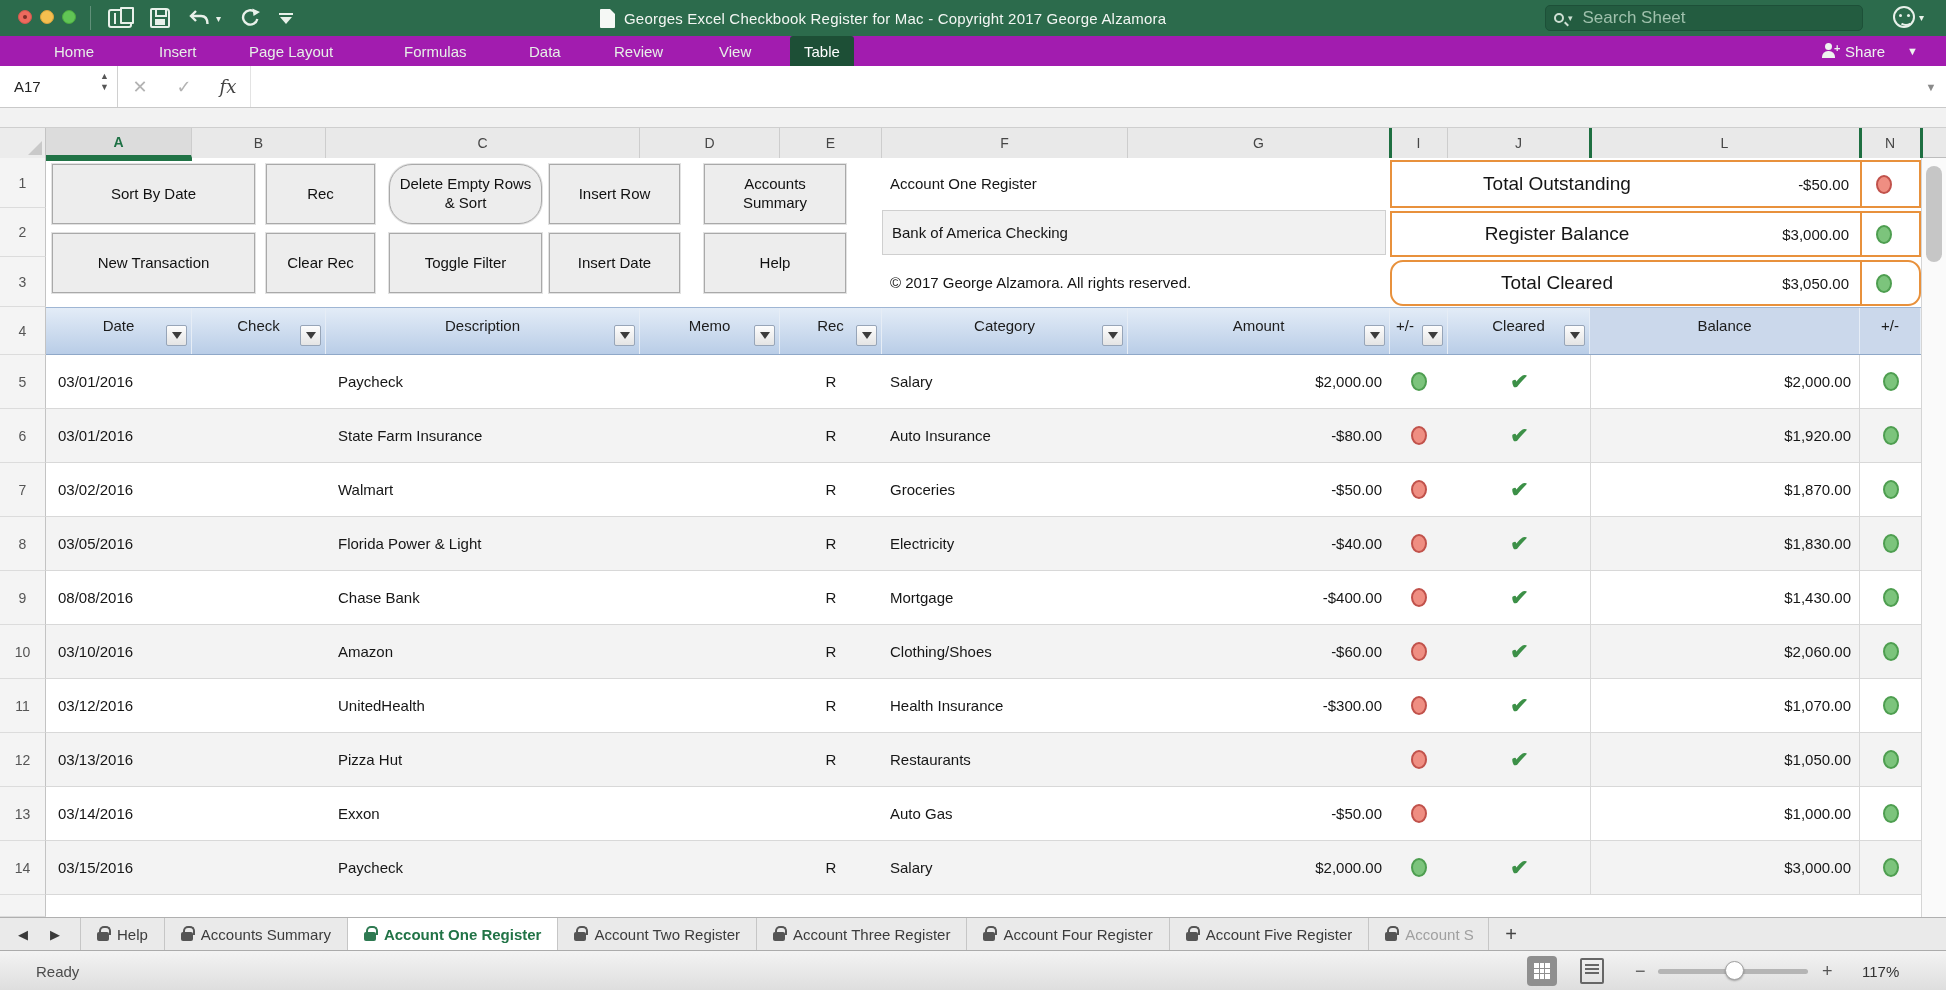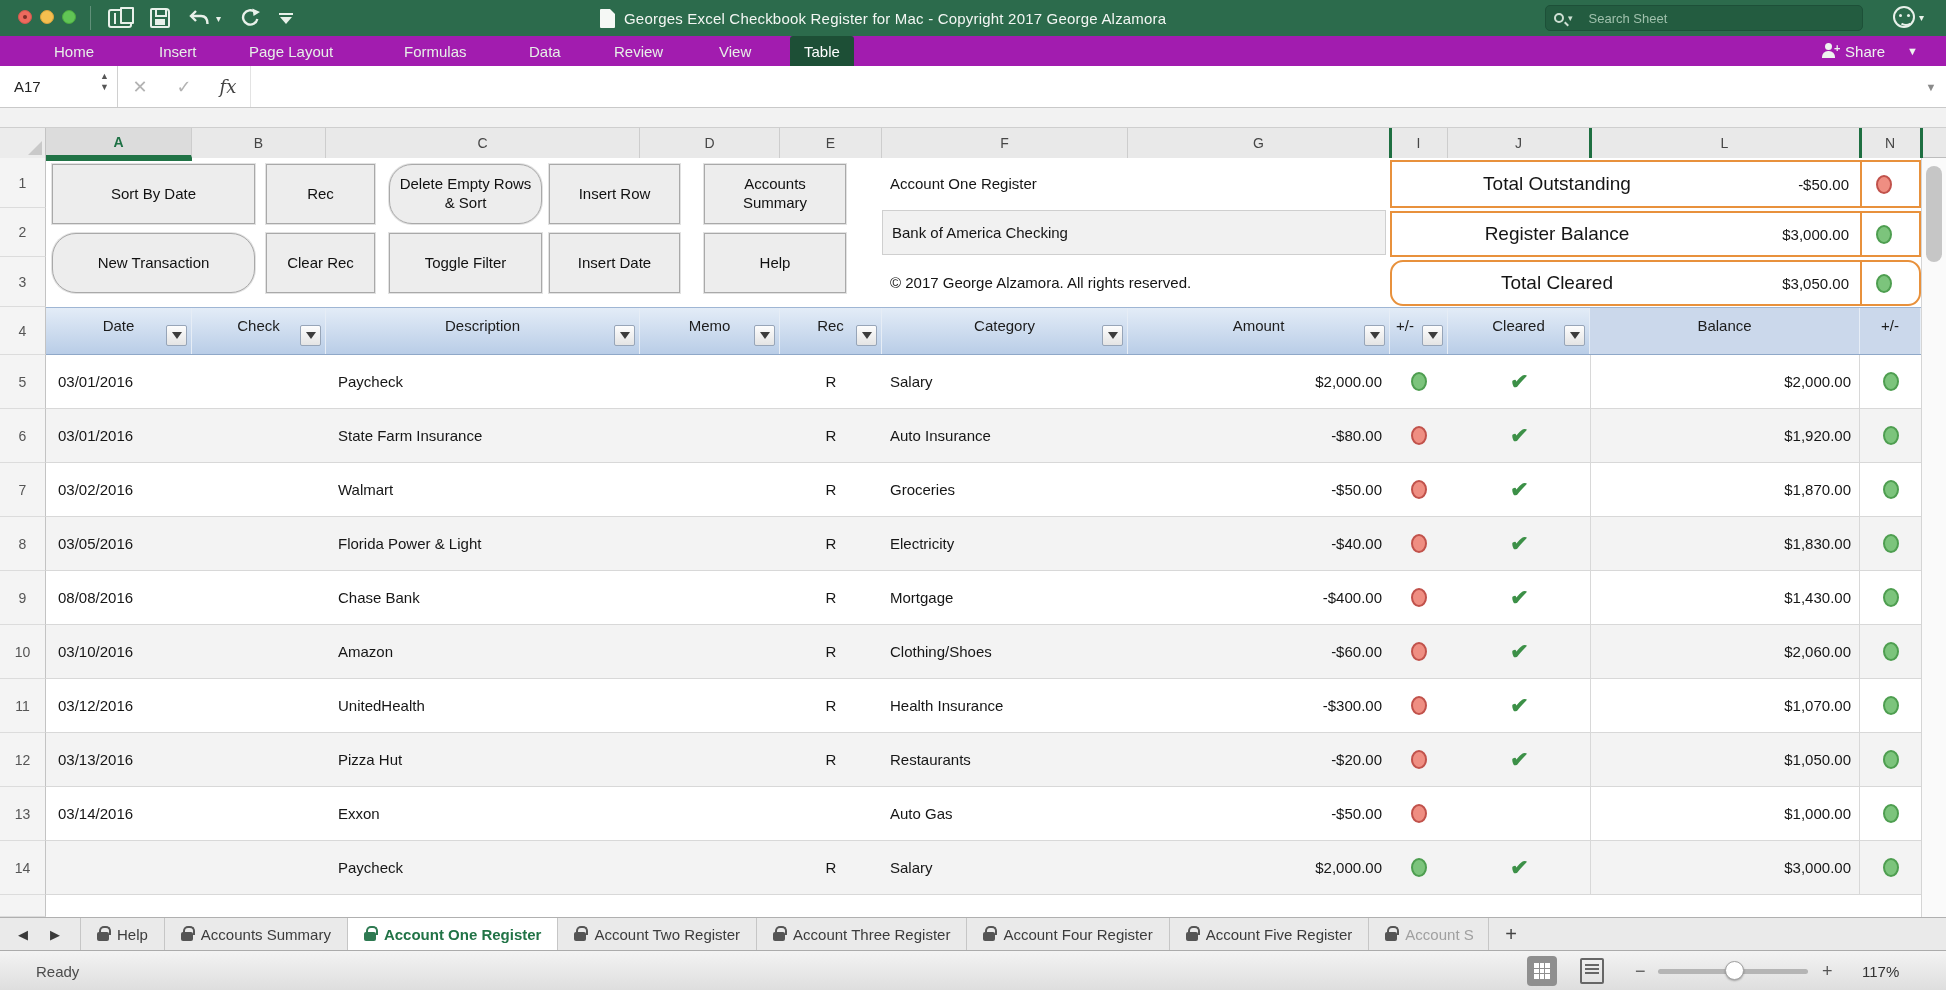--- a/index.html
+++ b/index.html
@@ -27,21 +27,21 @@
   .icon-more .bar { width:14px; height:2px; background:#e9f1ea; }
   .icon-more .tri { width:0; height:0; border-left:6px solid transparent; border-right:6px solid transparent; border-top:7px solid #e9f1ea; }
   .title-wrap { position:absolute; left:600px; top:0; height:36px; display:flex; align-items:center; gap:9px; }
   .doc-icon { width:15px; height:19px; background:#f5f8f5; border-radius:1px; position:relative; }
   .doc-icon::after{ content:""; position:absolute; right:0; top:0; border-style:solid; border-width:0 5px 5px 0; border-color:transparent #2c6b4c transparent transparent; }
   .win-title { color:#f3f6f3; font-size:15px; font-weight:500; letter-spacing:.2px; }
   .searchbox { position:absolute; left:1545px; top:5px; width:318px; height:26px; background:#235c40; border:1px solid #1d5038; border-radius:5px; display:flex; align-items:center; padding:0 8px; gap:4px; }
   .mag { width:10px; height:10px; border:2px solid #cfe0d4; border-radius:50%; position:relative; }
   .mag::after { content:""; position:absolute; left:8px; top:8px; width:5px; height:2px; background:#cfe0d4; transform:rotate(45deg); }
   .search-caret { font-size:9px; color:#cfe0d4; }
-  .search-ph { color:#9fc0ac; font-size:13px; margin-left:12px; }
+  .search-ph { color:#9fc0ac; font-size:17px; margin-left:6px; }
   .smiley-wrap { position:absolute; left:1893px; top:6px; display:flex; align-items:center; gap:4px; }
   .smiley { width:22px; height:22px; border:2px solid #e9f1ea; border-radius:50%; position:relative; }
   .smiley::before { content:""; position:absolute; left:4px; top:6px; width:3px; height:3px; background:#e9f1ea; border-radius:50%; box-shadow:8px 0 0 #e9f1ea; }
   .smiley::after { content:""; position:absolute; left:4px; top:8px; width:10px; height:6px; border:2px solid transparent; border-bottom-color:#e9f1ea; border-radius:50%; }
 
   
   .ribbon { position:absolute; top:36px; left:0; width:1946px; height:30px; background:#a21caf; }
   .rtab { position:absolute; top:0; height:30px; display:flex; align-items:center; justify-content:center; color:#e7efe8; font-size:15px; padding:0 14px; cursor:default; }
   .rtab.active { background:#1d4f36; color:#fff; border-radius:3px 3px 0 0; }
   .share { position:absolute; right:28px; top:0; height:30px; display:flex; align-items:center; gap:8px; color:#eef4ef; font-size:15px; }
@@ -268,21 +268,21 @@
         <div class="rowhdr" style="top: 683px; height: 54px;">14</div>
         <div class="rowhdr" style="top: 737px; height: 22px;"></div>
       </div>
     <div class="colA-sel-line"></div>
     <div id="macro-buttons">
         <div class="mbtn" style="left: 52px; width: 203px; top: 6px; height: 60px;">Sort By Date</div>
         <div class="mbtn" style="left: 266px; width: 109px; top: 6px; height: 60px;">Rec</div>
         <div class="mbtn" style="left: 389px; width: 153px; top: 6px; height: 60px; border-radius: 23px;">Delete Empty Rows &amp; Sort</div>
         <div class="mbtn" style="left: 549px; width: 131px; top: 6px; height: 60px;">Insert Row</div>
         <div class="mbtn" style="left: 704px; width: 142px; top: 6px; height: 60px;">Accounts Summary</div>
-        <div class="mbtn" style="left: 52px; width: 203px; top: 75px; height: 60px; border-radius: 24px;">New Transaction</div>
+        <div class="mbtn" style="left: 52px; width: 203px; top: 75px; height: 60px;">New Transaction</div>
         <div class="mbtn" style="left: 266px; width: 109px; top: 75px; height: 60px;">Clear Rec</div>
         <div class="mbtn" style="left: 389px; width: 153px; top: 75px; height: 60px;">Toggle Filter</div>
         <div class="mbtn" style="left: 549px; width: 131px; top: 75px; height: 60px;">Insert Date</div>
         <div class="mbtn" style="left: 704px; width: 142px; top: 75px; height: 60px;">Help</div>
       </div>
 
     <div class="acct-text" style="left:890px; top:2px; height:47px;">Account One Register</div>
     <div class="bank-box" style="left:882px; top:52px; width:504px; height:45px;">Bank of America Checking</div>
     <div class="acct-text" style="left:890px; top:101px; height:47px; font-weight:500;">© 2017 George Alzamora.  All rights reserved.</div>
 
@@ -502,21 +502,20 @@
             <span class="circ green"></span>
           </div>
         </div>
         <div class="trow alt" style="top: 575px;">
           <div class="tcell " style="left: 0px; width: 146px; padding-left: 12px;">03/13/2016</div>
           <div class="tcell " style="left: 146px; width: 134px;"></div>
           <div class="tcell " style="left: 280px; width: 314px; padding-left: 12px;">Pizza Hut</div>
           <div class="tcell " style="left: 594px; width: 140px;"></div>
           <div class="tcell center" style="left: 734px; width: 102px;">R</div>
           <div class="tcell " style="left: 836px; width: 246px; padding-left: 8px;">Restaurants</div>
-          <div class="tcell right" style="left: 1082px; width: 262px; padding-right: 8px;">-$20.00</div>
           <div class="tcell center" style="left: 1344px; width: 58px;">
             <span class="circ red"></span>
           </div>
           <div class="tcell center" style="left: 1402px; width: 142px;">
             <span class="checkmark">✔</span>
           </div>
           <div class="tcell right balance" style="left: 1544px; width: 270px; padding-right: 8px;">$1,050.00</div>
           <div class="tcell center" style="left: 1814px; width: 61px;">
             <span class="circ green"></span>
           </div>
@@ -532,20 +531,21 @@
           <div class="tcell center" style="left: 1344px; width: 58px;">
             <span class="circ red"></span>
           </div>
           <div class="tcell center" style="left: 1402px; width: 142px;"></div>
           <div class="tcell right balance" style="left: 1544px; width: 270px; padding-right: 8px;">$1,000.00</div>
           <div class="tcell center" style="left: 1814px; width: 61px;">
             <span class="circ green"></span>
           </div>
         </div>
         <div class="trow alt" style="top: 683px;">
+          <div class="tcell " style="left: 0px; width: 146px; padding-left: 12px;">03/15/2016</div>
           <div class="tcell " style="left: 146px; width: 134px;"></div>
           <div class="tcell " style="left: 280px; width: 314px; padding-left: 12px;">Paycheck</div>
           <div class="tcell " style="left: 594px; width: 140px;"></div>
           <div class="tcell center" style="left: 734px; width: 102px;">R</div>
           <div class="tcell " style="left: 836px; width: 246px; padding-left: 8px;">Salary</div>
           <div class="tcell right" style="left: 1082px; width: 262px; padding-right: 8px;">$2,000.00</div>
           <div class="tcell center" style="left: 1344px; width: 58px;">
             <span class="circ green"></span>
           </div>
           <div class="tcell center" style="left: 1402px; width: 142px;">

